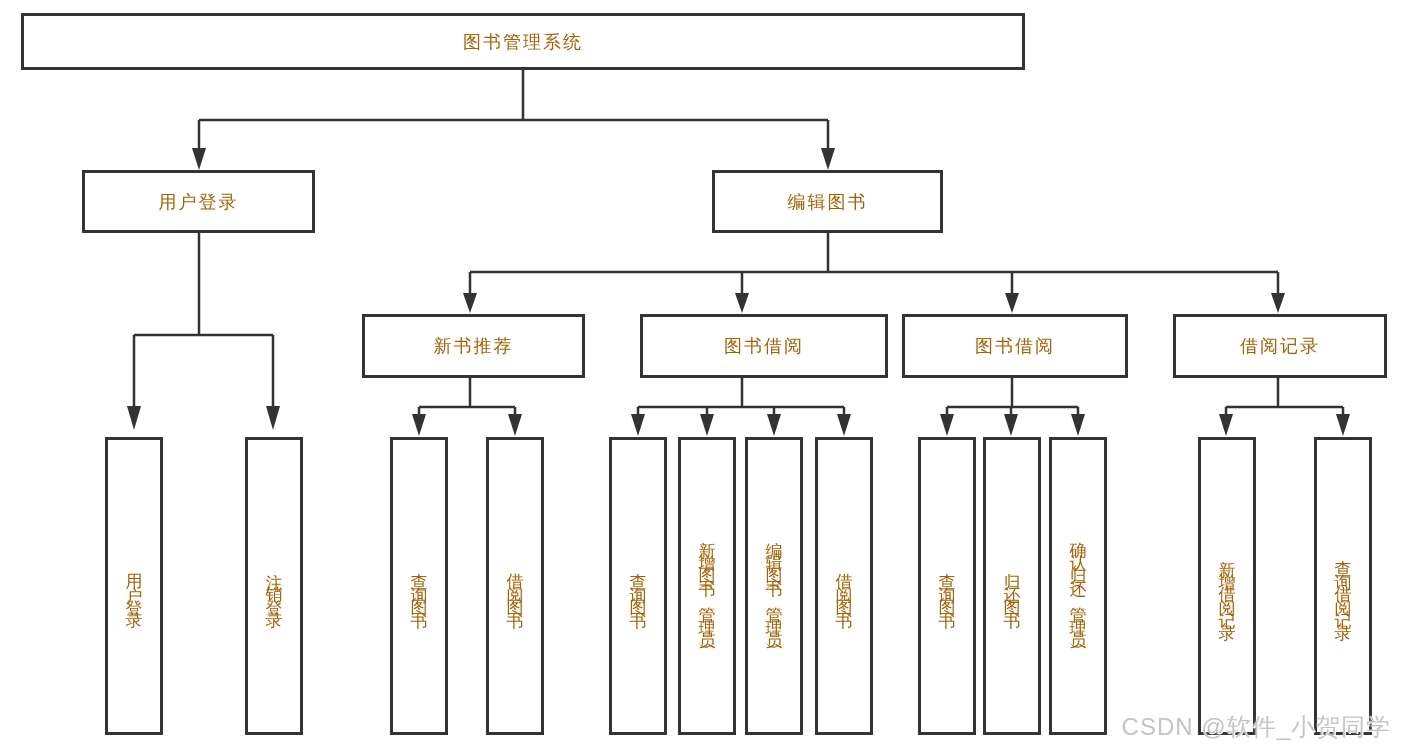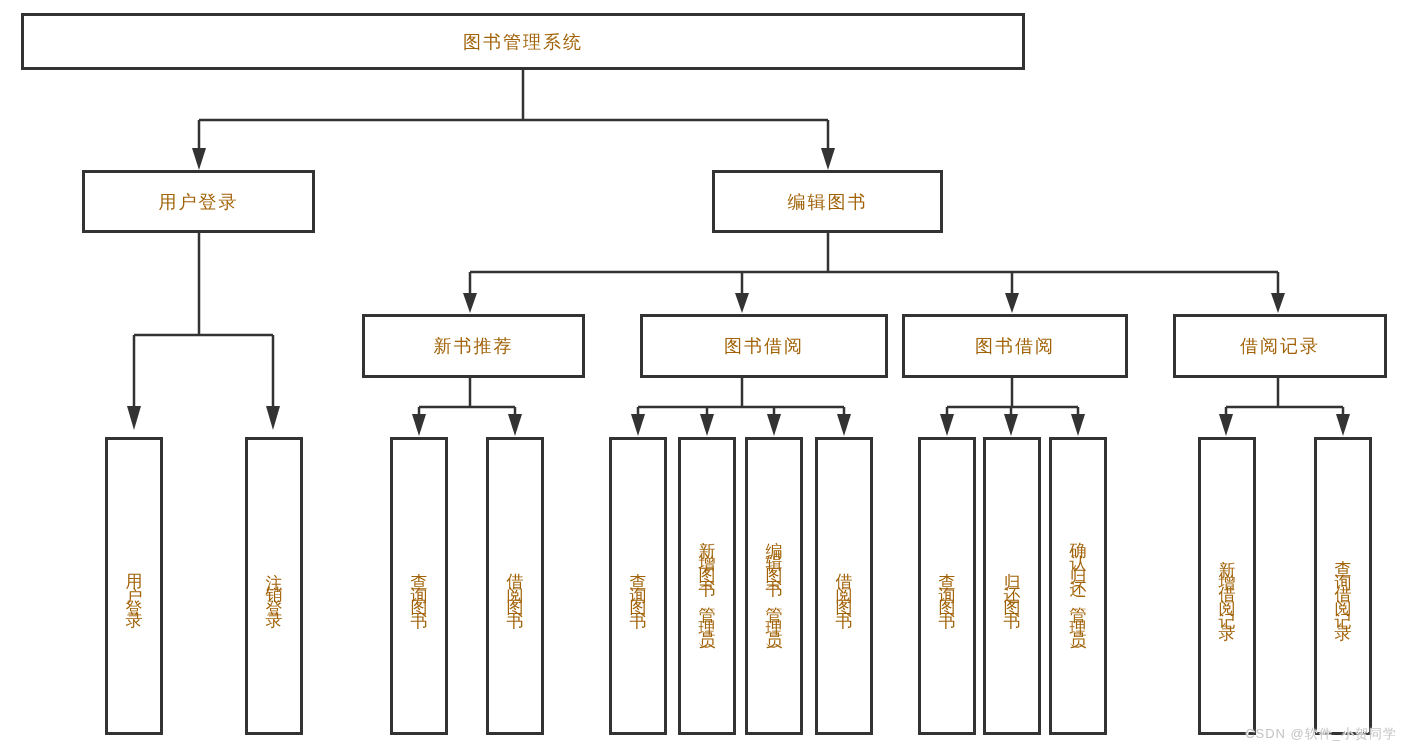--- a/index.html
+++ b/index.html
@@ -49,23 +49,23 @@
   .l2c   { left: 902px;  width: 226px; }
   .l2d   { left: 1173px; width: 214px; }
   .leaf  { top: 437px; height: 298px; width: 58px; }
   .lfA1 { left: 105px; }  .lfA2 { left: 245px; }
   .lfB1 { left: 390px; }  .lfB2 { left: 486px; }
   .lfC1 { left: 609px; }  .lfC2 { left: 678px; }  .lfC3 { left: 745px; }  .lfC4 { left: 815px; }
   .lfD1 { left: 918px; }  .lfD2 { left: 983px; }  .lfD3 { left: 1049px; }
   .lfE1 { left: 1198px; } .lfE2 { left: 1314px; }
   .watermark {
     position: absolute;
-    right: 8px;
+    right: 14px;
     bottom: 4px;
-    font-size: 13px;
+    font-size: 24px;
     letter-spacing: 1px;
     color: #c4c4c4;
     text-shadow: 0 0 2px #ffffff, 1px 1px 0 #ffffff;
     z-index: 10;
     white-space: nowrap;
   }
 </style>
 </head>
 <body>
 

